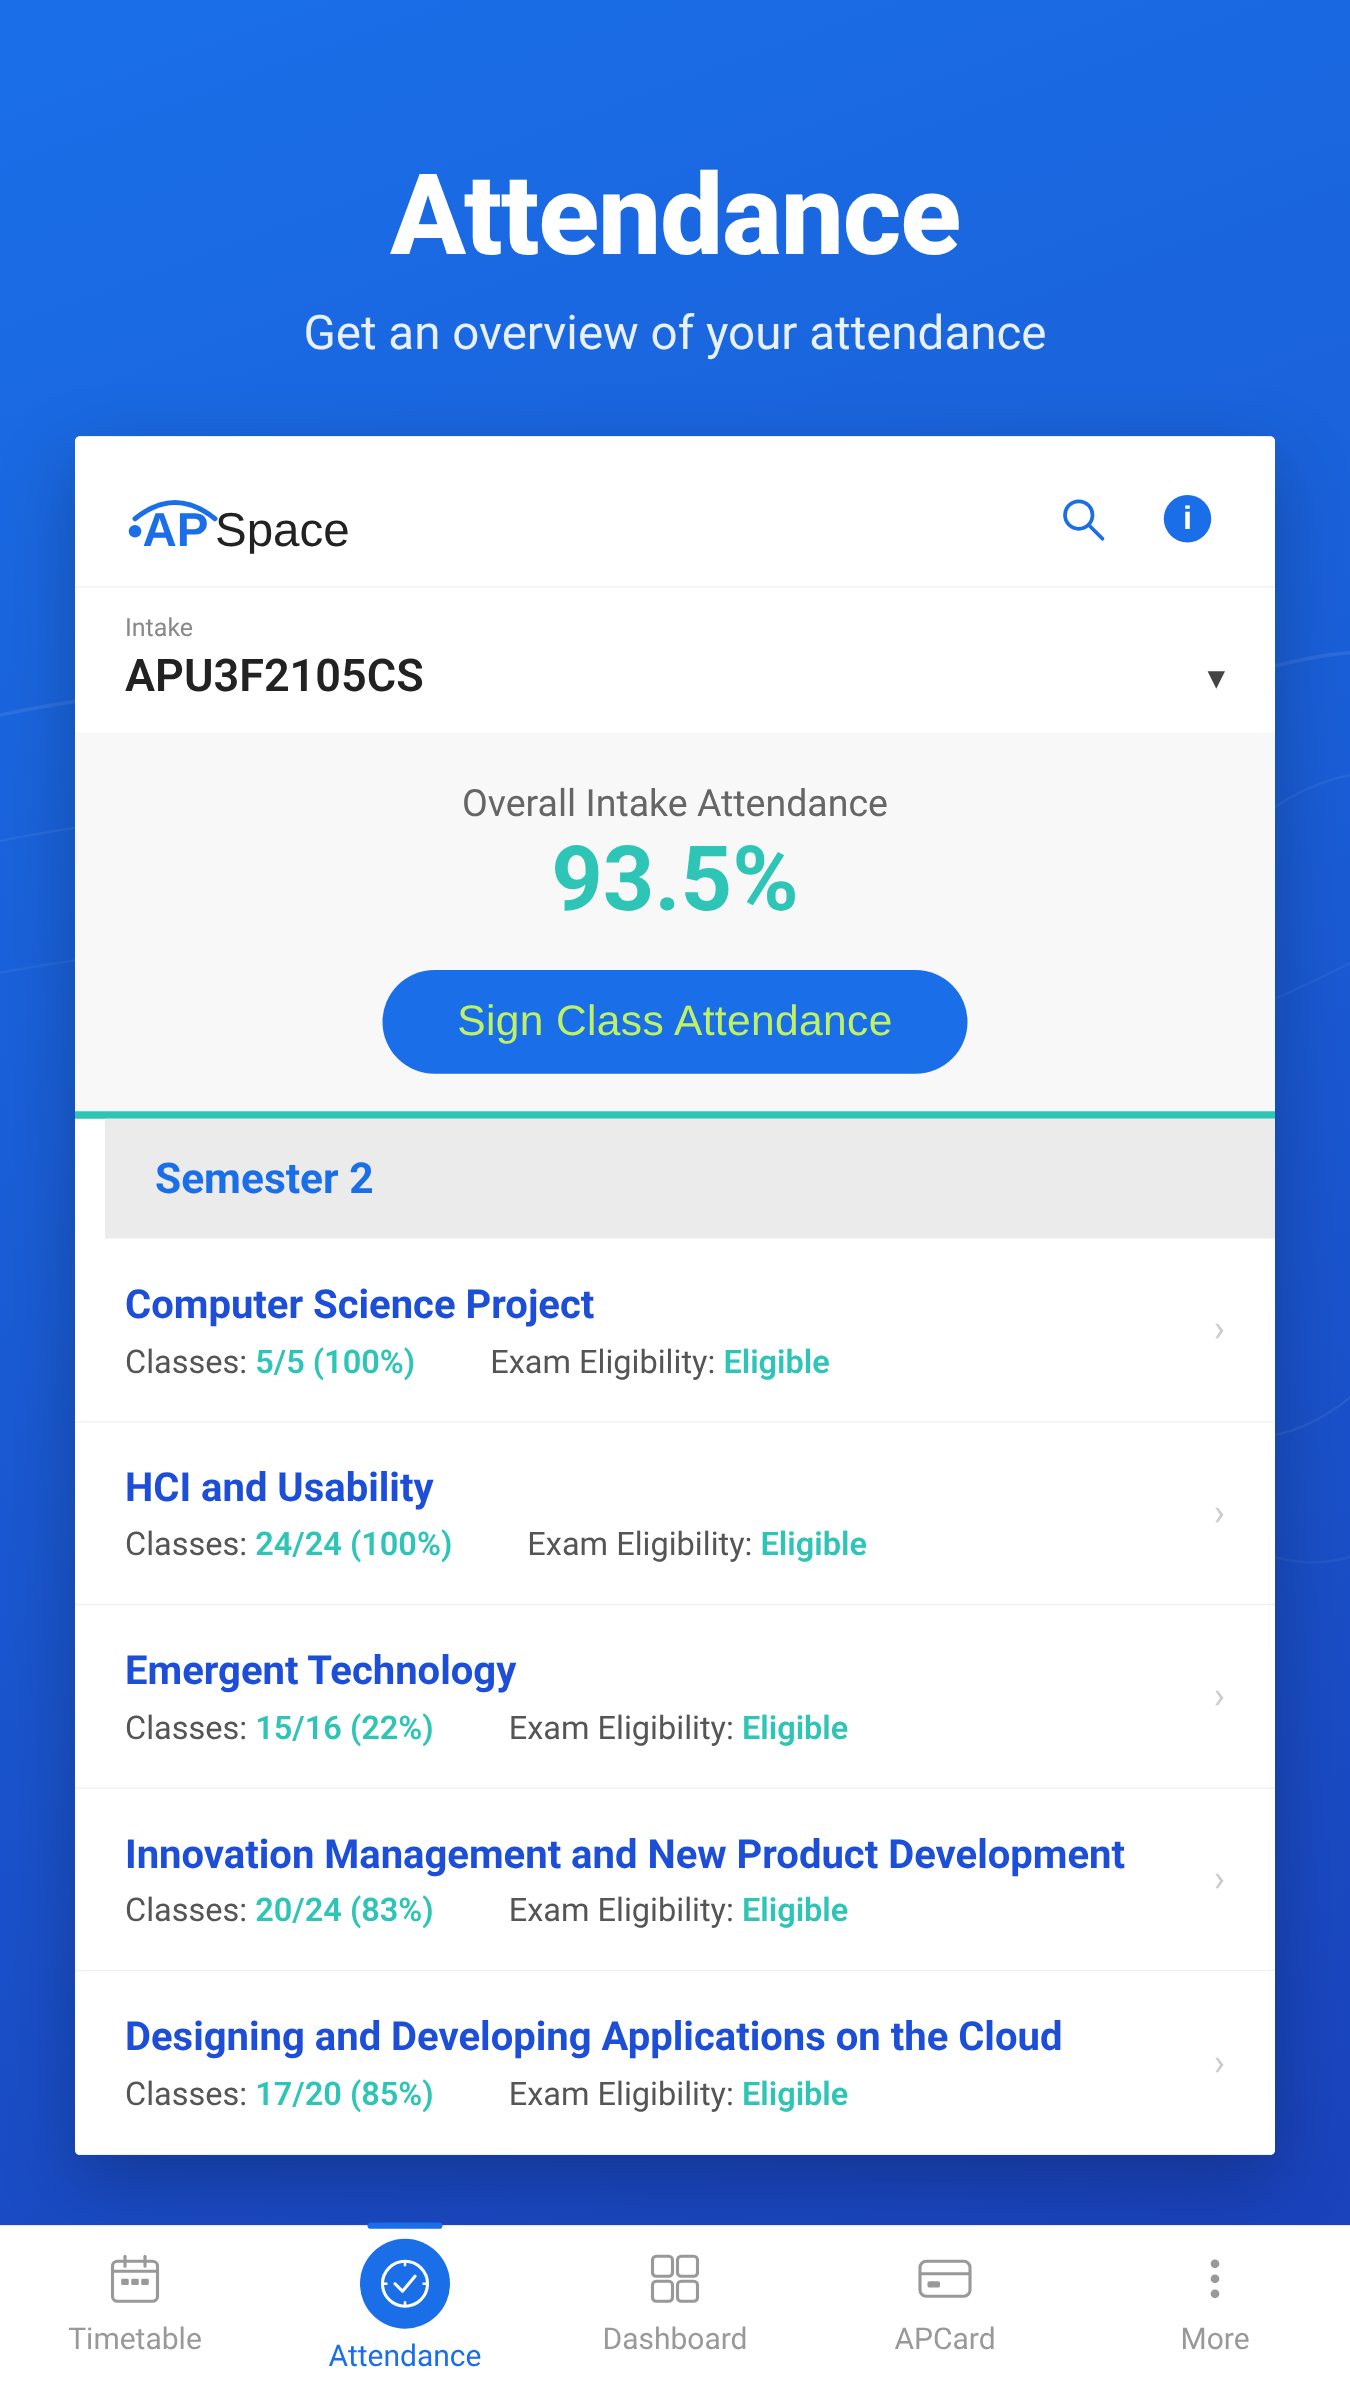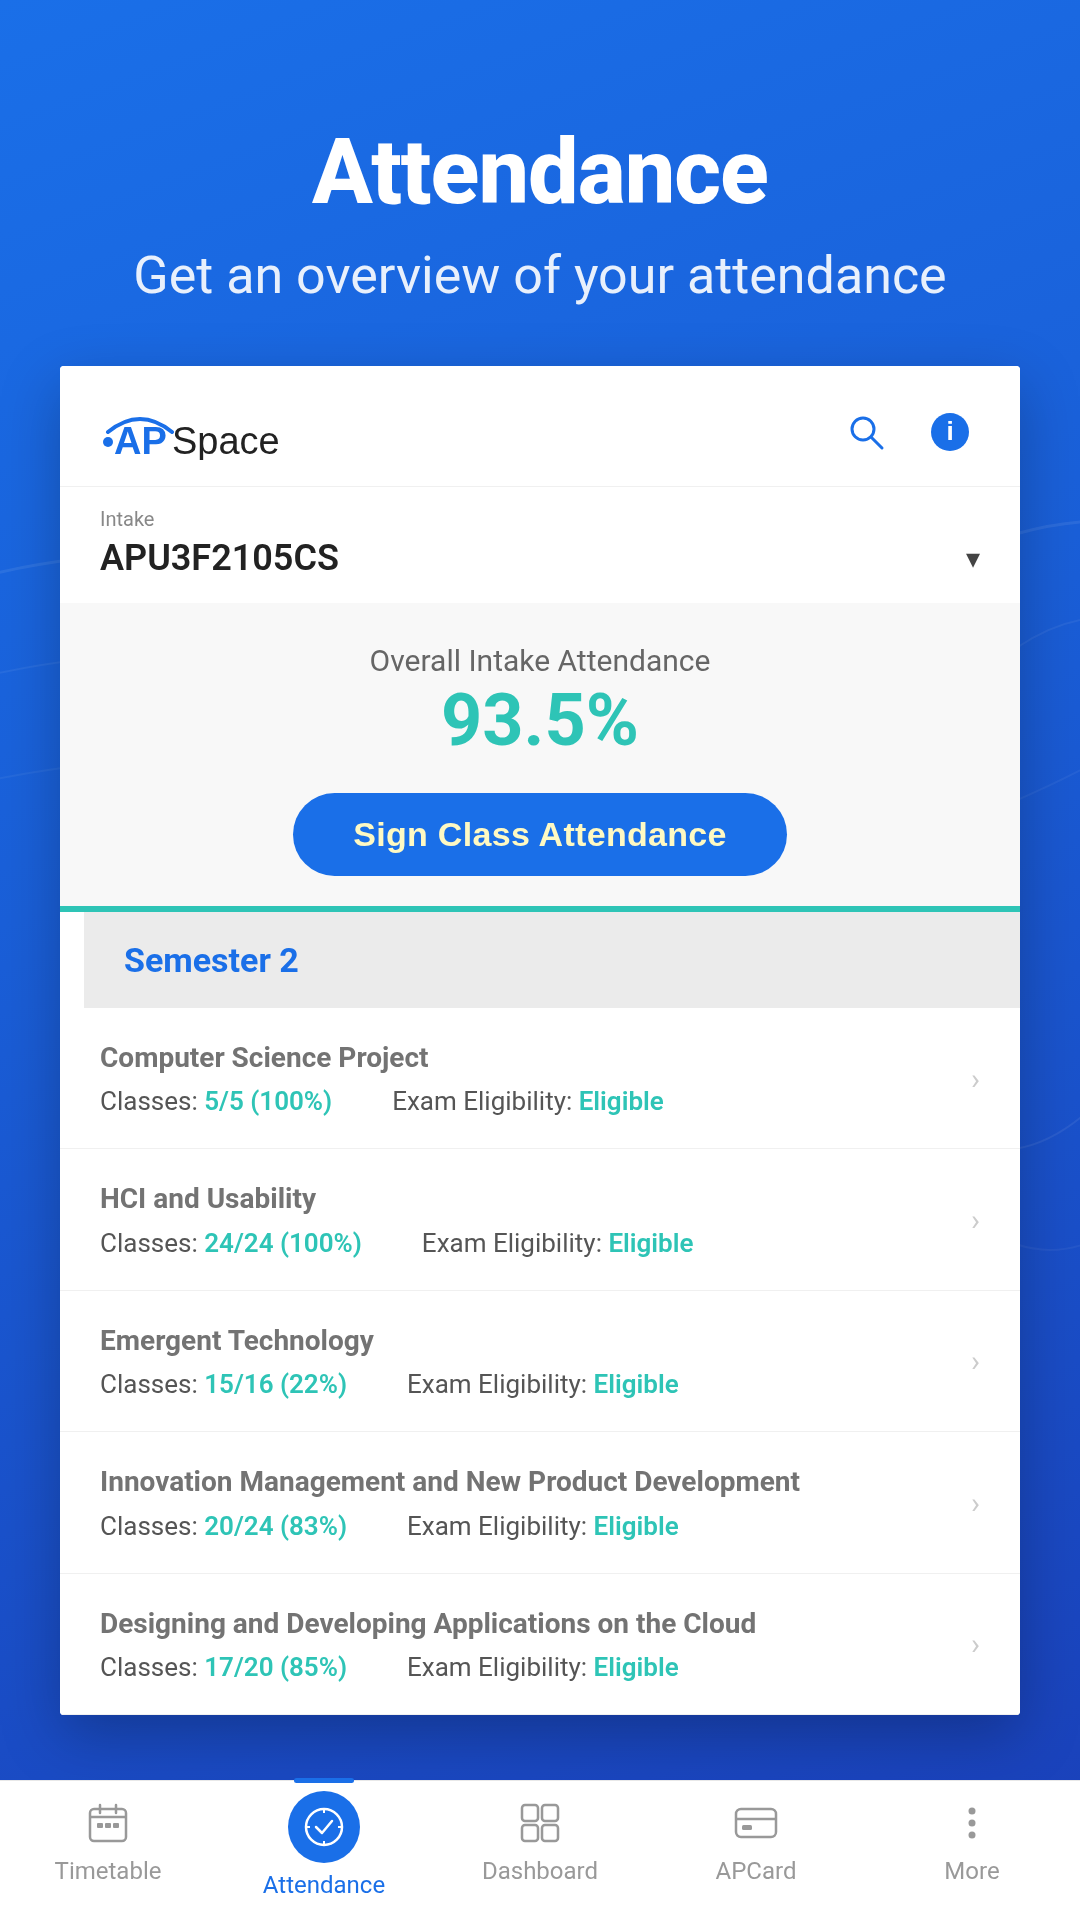--- a/index.html
+++ b/index.html
@@ -32,21 +32,21 @@
       z-index: 2;
     }
     .header-title {
       font-size: 90px;
       font-weight: 800;
       color: #ffffff;
       letter-spacing: -1px;
       margin-bottom: 20px;
     }
     .header-subtitle {
-      font-size: 52px;
+      font-size: 38px;
       color: rgba(255,255,255,0.9);
       font-weight: 400;
     }
 
     
     .card-container {
       position: relative;
       z-index: 2;
       margin: 0 60px;
       background: #ffffff;
@@ -123,26 +123,26 @@
       margin-bottom: 0;
     }
     .overview-percent {
       font-size: 72px;
       font-weight: 700;
       color: #2ec4b6;
       margin-bottom: 30px;
     }
     .sign-btn {
       background: #1a6fe8;
-      color: #fef9c3;
+      color: #bef264;
       border: none;
       border-radius: 50px;
       padding: 22px 60px;
       font-size: 34px;
-      font-weight: 700;
+      font-weight: 400;
       cursor: pointer;
       letter-spacing: 0.3px;
     }
 
     
     .green-bar {
       height: 6px;
       background: linear-gradient(90deg, #2ec4b6, #2ec4b6);
       width: 100%;
     }
@@ -168,23 +168,23 @@
       border-bottom: 1px solid #f0f0f0;
       display: flex;
       align-items: center;
       justify-content: space-between;
       cursor: pointer;
     }
     .course-content {
       flex: 1;
     }
     .course-name {
-      font-size: 28px;
+      font-size: 32px;
       font-weight: 700;
-      color: #737373;
+      color: #1d4ed8;
       margin-bottom: 10px;
       line-height: 1.3;
     }
     .course-meta {
       display: flex;
       align-items: center;
       gap: 60px;
       flex-wrap: wrap;
     }
     .course-classes {

